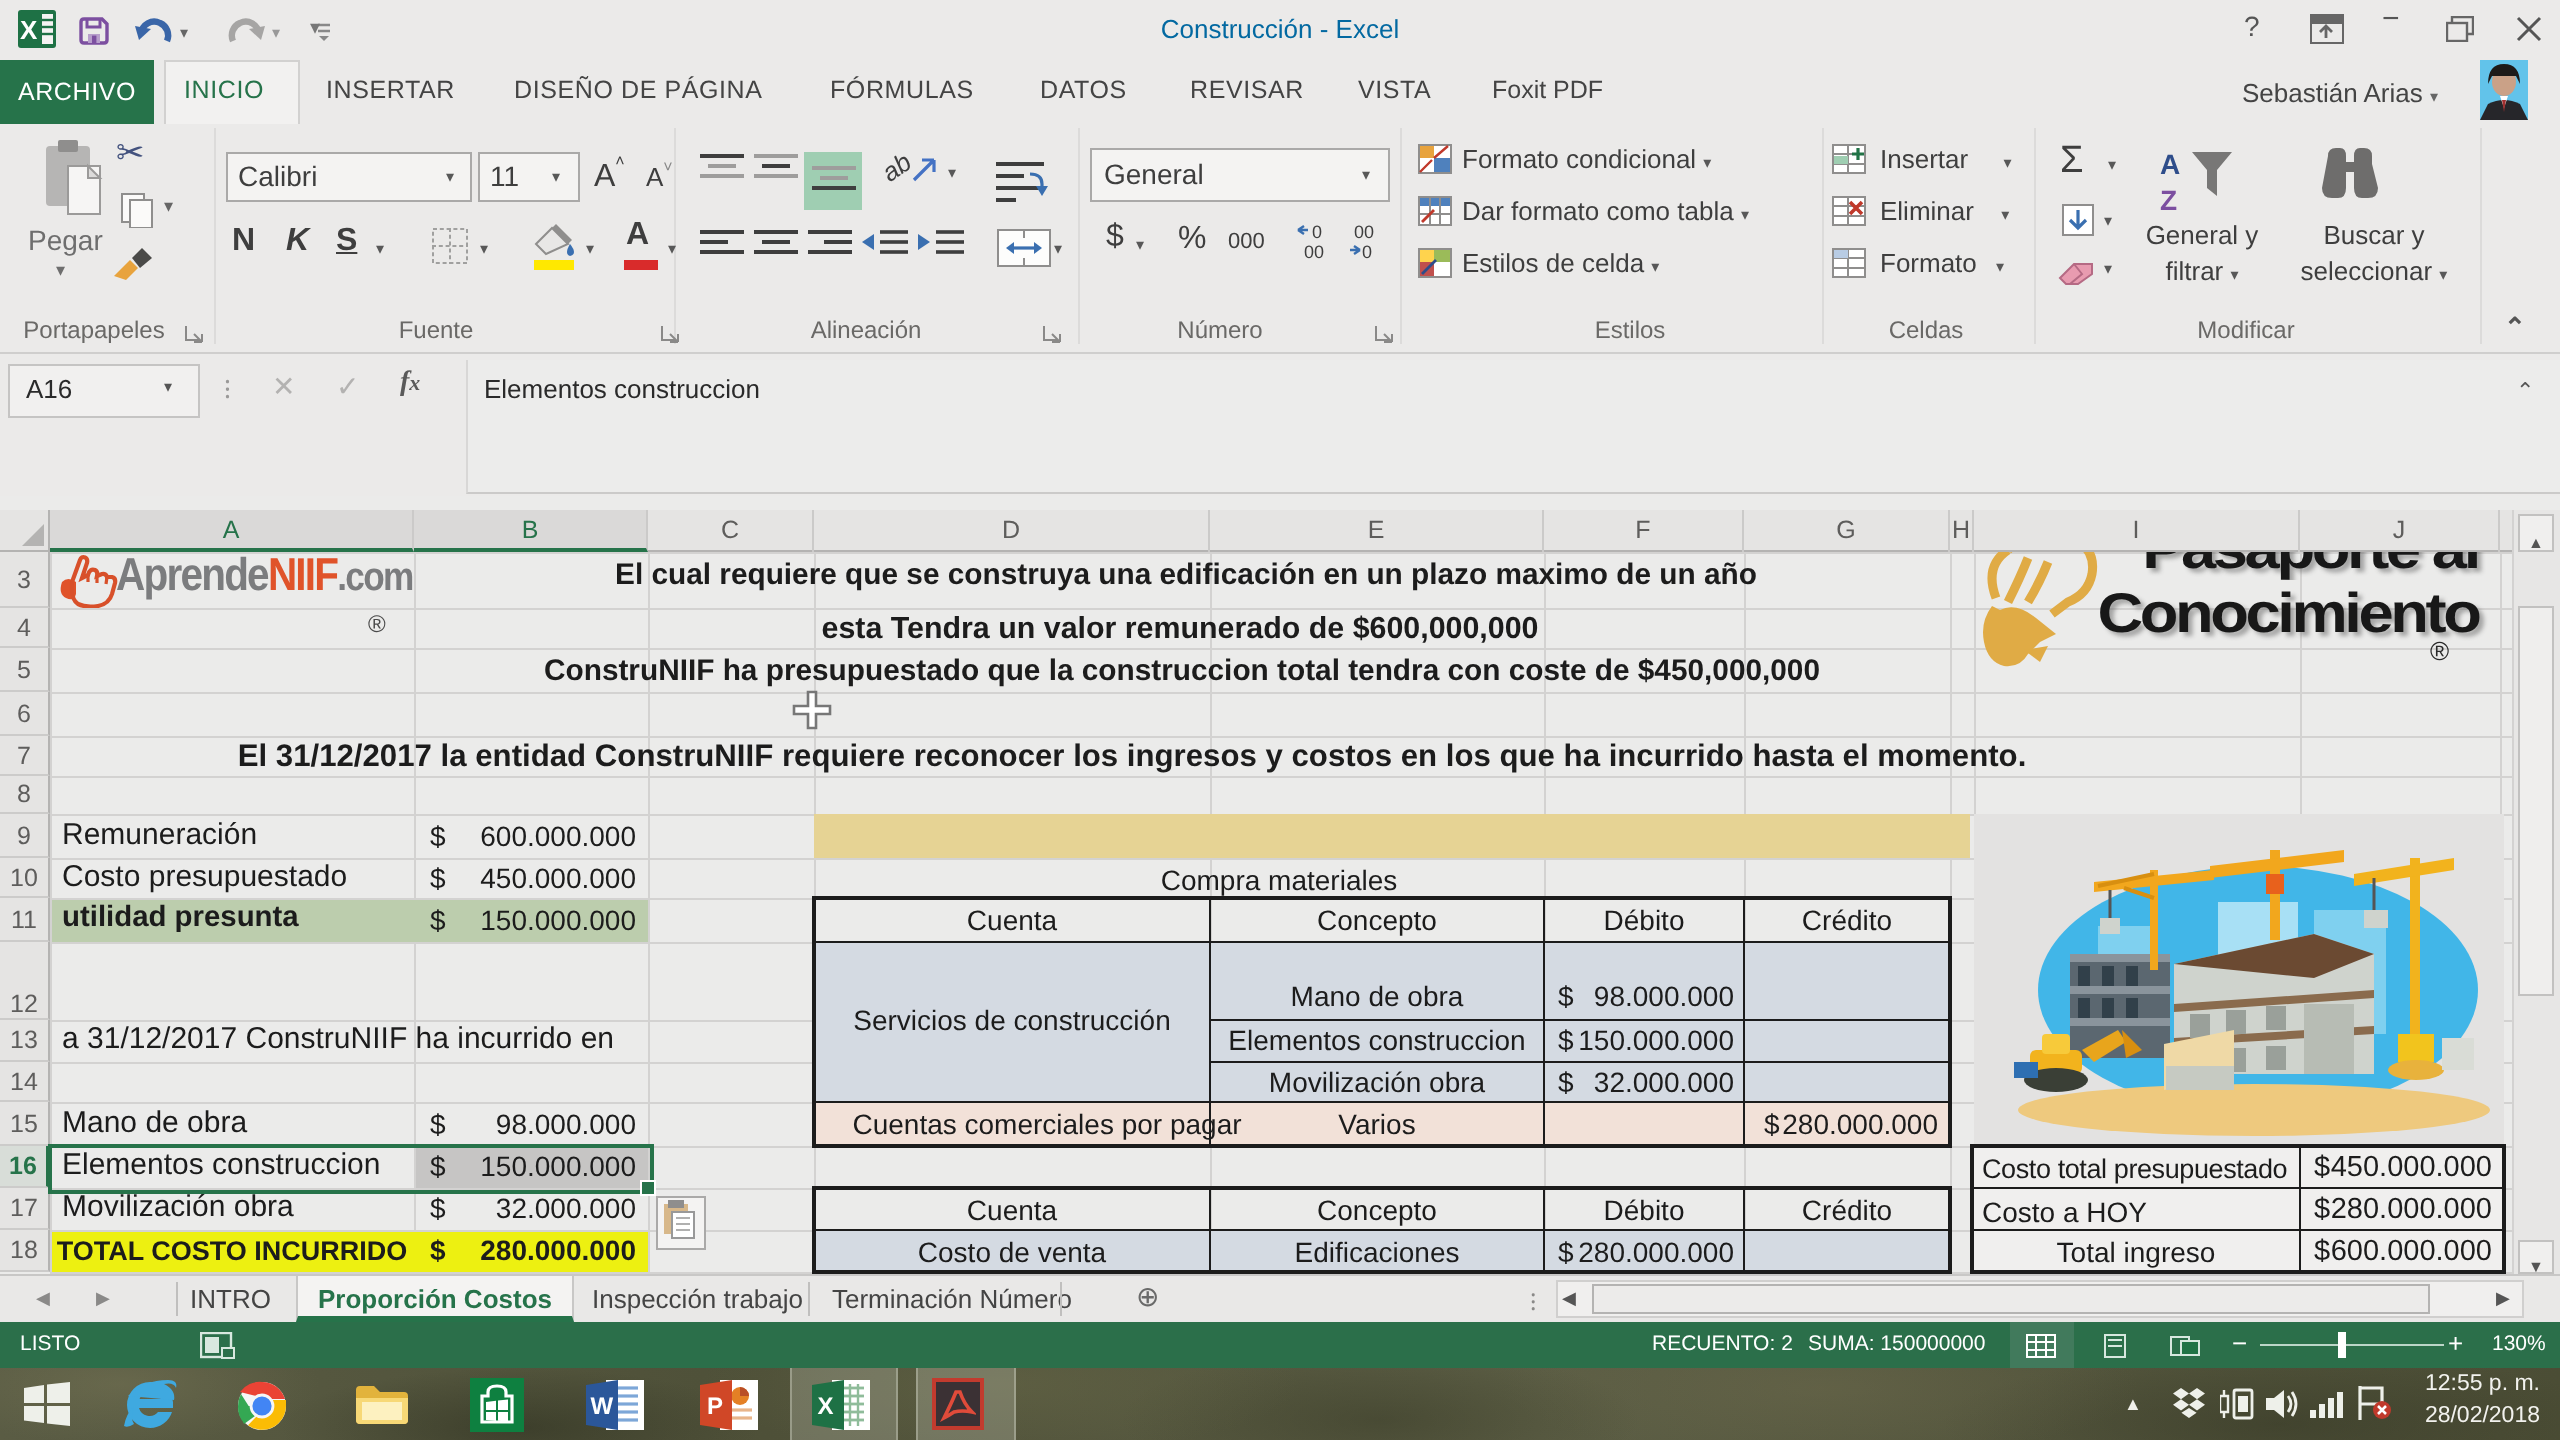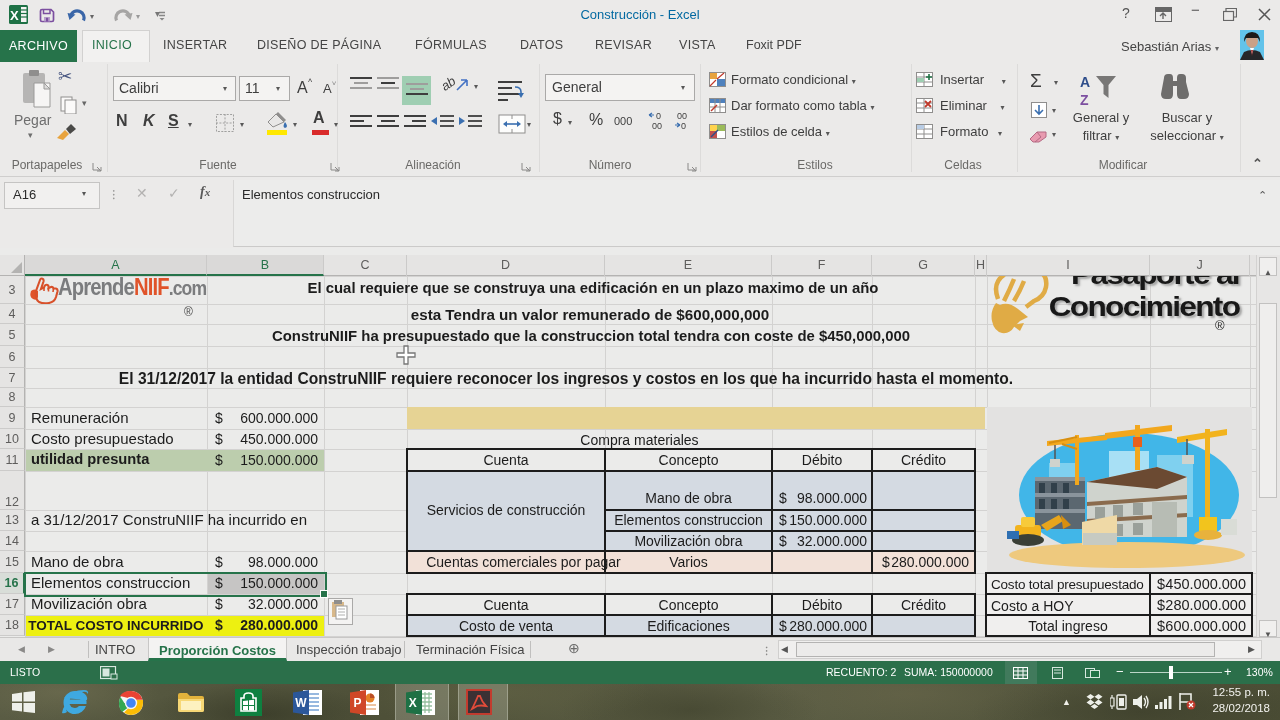--- a/index.html
+++ b/index.html
@@ -715,21 +715,21 @@
   <div class="abs" style="left:1259px;top:372px;width:18px;height:17px;background:#f0efee;border:1px solid #c2c1c0;box-sizing:border-box;text-align:center;"><span style="font-size:8px;color:#555;position:relative;top:2px;">▼</span></div>
 </div>
 <div class="abs" id="sheetbar">
   <div class="abs" style="left:18px;top:6px;font-size:9px;color:#8a8988;">◀</div>
   <div class="abs" style="left:48px;top:6px;font-size:9px;color:#8a8988;">▶</div>
   <div class="abs" style="left:95px;top:4px;font-size:13px;color:#444;">INTRO</div>
   <div class="abs" style="left:148px;top:0;width:139px;height:23px;background:#f4f3f2;border-left:1px solid #c8c7c6;border-right:1px solid #c8c7c6;border-bottom:3px solid #26734a;box-sizing:border-box;text-align:center;">
     <span style="font-size:13px;color:#26734a;font-weight:bold;position:relative;top:3px;">Proporción Costos</span>
   </div>
   <div class="abs" style="left:296px;top:4px;font-size:13px;color:#444;">Inspección trabajo</div>
-  <div class="abs" style="left:416px;top:4px;font-size:13px;color:#444;">Terminación Física</div>
+  <div class="abs" style="left:416px;top:4px;font-size:13px;color:#444;">Terminación Número</div>
   <div class="abs" style="left:530px;top:3px;height:17px;border-right:1px solid #c0bfbe;"></div>
   <div class="abs" style="left:88px;top:3px;height:17px;border-right:1px solid #c0bfbe;"></div>
   <div class="abs" style="left:404px;top:3px;height:17px;border-right:1px solid #c0bfbe;"></div>
   <div class="abs" style="left:568px;top:2px;font-size:14px;color:#6a6a6a;">⊕</div>
   <div class="abs" style="left:765px;top:4px;font-size:12px;color:#8a8988;letter-spacing:-1px;">⁝</div>
 
   <div class="abs" style="left:778px;top:2px;width:484px;height:19px;background:#f0efee;border:1px solid #d0cfce;box-sizing:border-box;"></div>
   <div class="abs" style="left:781px;top:6px;font-size:9px;color:#555;">◀</div>
   <div class="abs" style="left:796px;top:4px;width:419px;height:15px;background:#ecebea;border:1px solid #b4b3b2;box-sizing:border-box;"></div>
   <div class="abs" style="left:1248px;top:6px;font-size:9px;color:#555;">▶</div>

